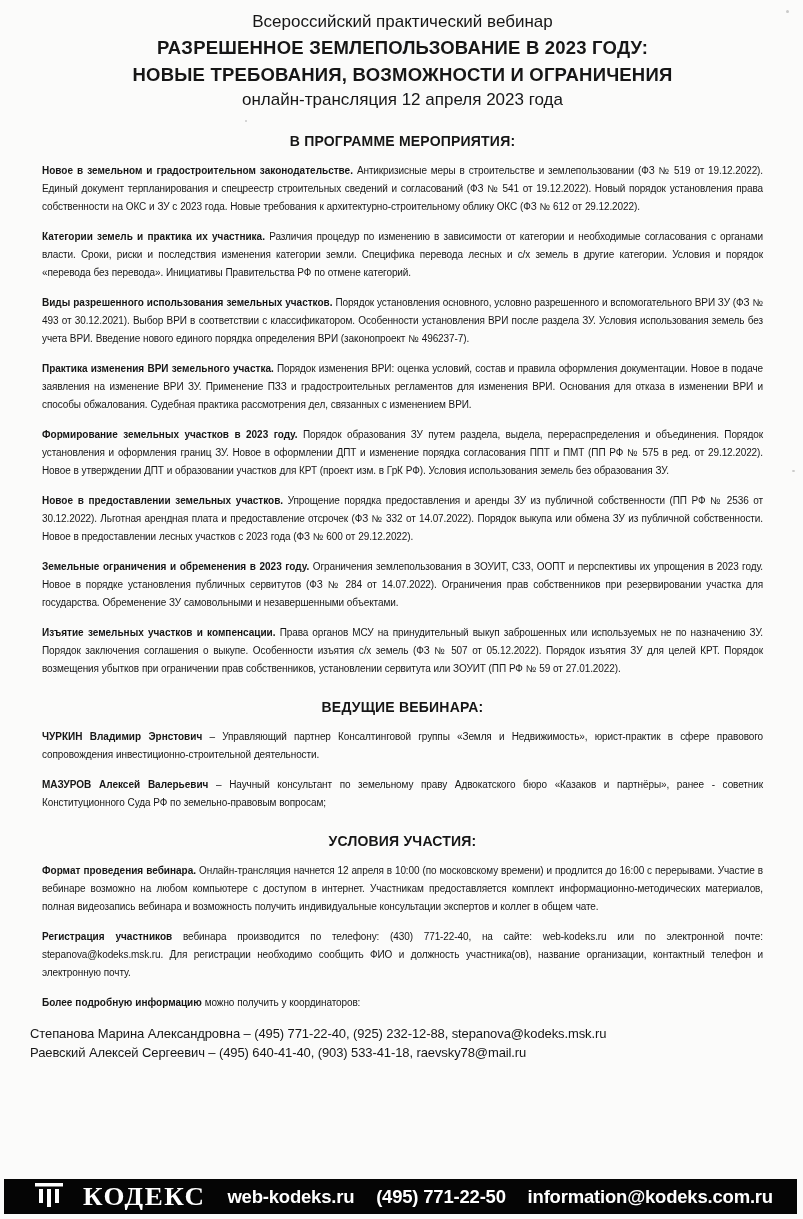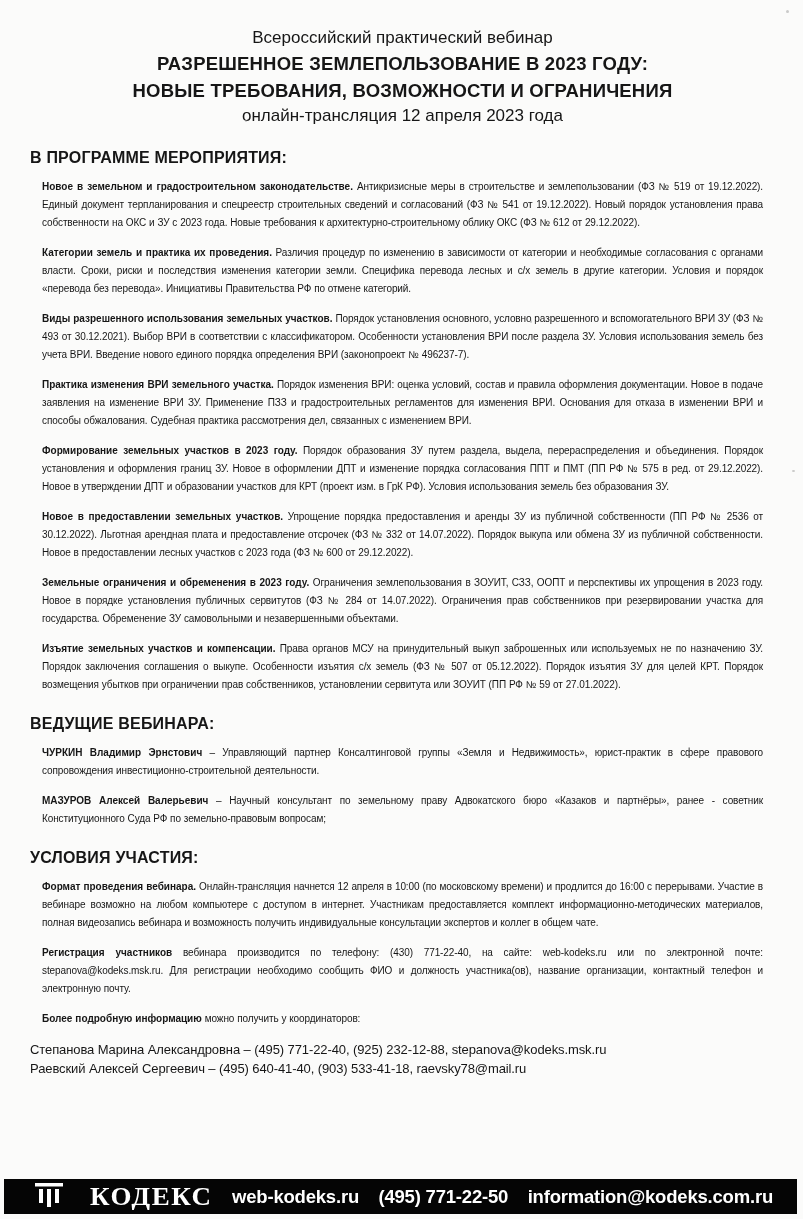--- a/index.html
+++ b/index.html
@@ -5,31 +5,31 @@
   html,body{margin:0;padding:0;}
   body{
     width:803px;height:1219px;
     background:#fbfbfa;
     position:relative;
     overflow:hidden;
     font-family:"Liberation Sans", sans-serif;
     color:#161616;
   }
   .page{
-    padding:26px 28px 0 30px;
+    padding:10px 28px 0 30px;
   }
   
   .doc-header{text-align:center;}
   .kicker{font-size:17px;line-height:24px;font-weight:normal;}
   .title-line{font-size:18.5px;line-height:27px;font-weight:bold;letter-spacing:.2px;}
   .subtitle{font-size:17px;line-height:24px;}
   
   h2.sec{
-    text-align:left;
-    font-size:16px;
+    text-align:center;
+    font-size:14px;
     line-height:17px;
     margin:21px 0 9px 0;
     font-weight:bold;
     letter-spacing:.2px;
   }
   
   p.para{
     margin:12px;
     text-align:justify;
     font-size:10px;
@@ -51,21 +51,21 @@
     left:4px;right:6px;bottom:5px;
     height:35px;
     background:#050505;
     color:#ffffff;
     display:flex;
     align-items:center;
     justify-content:space-between;
     padding:0 24px 0 30px;
     box-sizing:border-box;
   }
-  .logo-wrap{display:flex;align-items:center;gap:26px;text-align:right;}
+  .logo-wrap{display:flex;align-items:center;gap:19px;text-align:right;}
   .logo-text{
     font-family:"Liberation Serif", serif;
     font-weight:bold;
     font-size:27px;
     letter-spacing:1.5px;
     transform:scaleY(.96);
   }
   .footer-item{
     font-size:18.5px;
     font-weight:bold;
@@ -84,21 +84,21 @@
     <div class="kicker">Всероссийский практический вебинар</div>
     <div class="title-line">РАЗРЕШЕННОЕ ЗЕМЛЕПОЛЬЗОВАНИЕ В 2023 ГОДУ:</div>
     <div class="title-line">НОВЫЕ ТРЕБОВАНИЯ, ВОЗМОЖНОСТИ И ОГРАНИЧЕНИЯ</div>
     <div class="subtitle">онлайн-трансляция 12 апреля 2023 года</div>
   </div>
 
   <h2 class="sec">В ПРОГРАММЕ МЕРОПРИЯТИЯ:</h2>
 
   <div>
     <p class="para"><b>Новое в земельном и градостроительном законодательстве.</b> <span>Антикризисные меры в строительстве и землепользовании (ФЗ № 519 от 19.12.2022). Единый документ терпланирования и спецреестр строительных сведений и согласований (ФЗ № 541 от 19.12.2022). Новый порядок установления права собственности на ОКС и ЗУ с 2023 года. Новые требования к архитектурно-строительному облику ОКС (ФЗ № 612 от 29.12.2022).</span></p>
-    <p class="para"><b>Категории земель и практика их проведения.</b> <span>Различия процедур по изменению в зависимости от категории и необходимые согласования с органами власти. Сроки, риски и последствия изменения категории земли. Специфика перевода лесных и с/х земель в другие категории. Условия и порядок «перевода без перевода». Инициативы Правительства РФ по отмене категорий.</span></p>
+    <p class="para"><b>Категории земель и практика их участника.</b> <span>Различия процедур по изменению в зависимости от категории и необходимые согласования с органами власти. Сроки, риски и последствия изменения категории земли. Специфика перевода лесных и с/х земель в другие категории. Условия и порядок «перевода без перевода». Инициативы Правительства РФ по отмене категорий.</span></p>
     <p class="para"><b>Виды разрешенного использования земельных участков.</b> <span>Порядок установления основного, условно разрешенного и вспомогательного ВРИ ЗУ (ФЗ № 493 от 30.12.2021). Выбор ВРИ в соответствии с классификатором. Особенности установления ВРИ после раздела ЗУ. Условия использования земель без учета ВРИ. Введение нового единого порядка определения ВРИ (законопроект № 496237-7).</span></p>
     <p class="para"><b>Практика изменения ВРИ земельного участка.</b> <span>Порядок изменения ВРИ: оценка условий, состав и правила оформления документации. Новое в подаче заявления на изменение ВРИ ЗУ. Применение ПЗЗ и градостроительных регламентов для изменения ВРИ. Основания для отказа в изменении ВРИ и способы обжалования. Судебная практика рассмотрения дел, связанных с изменением ВРИ.</span></p>
     <p class="para"><b>Формирование земельных участков в 2023 году.</b> <span>Порядок образования ЗУ путем раздела, выдела, перераспределения и объединения. Порядок установления и оформления границ ЗУ. Новое в оформлении ДПТ и изменение порядка согласования ППТ и ПМТ (ПП РФ № 575 в ред. от 29.12.2022). Новое в утверждении ДПТ и образовании участков для КРТ (проект изм. в ГрК РФ). Условия использования земель без образования ЗУ.</span></p>
     <p class="para"><b>Новое в предоставлении земельных участков.</b> <span>Упрощение порядка предоставления и аренды ЗУ из публичной собственности (ПП РФ № 2536 от 30.12.2022). Льготная арендная плата и предоставление отсрочек (ФЗ № 332 от 14.07.2022). Порядок выкупа или обмена ЗУ из публичной собственности. Новое в предоставлении лесных участков с 2023 года (ФЗ № 600 от 29.12.2022).</span></p>
     <p class="para"><b>Земельные ограничения и обременения в 2023 году.</b> <span>Ограничения землепользования в ЗОУИТ, СЗЗ, ООПТ и перспективы их упрощения в 2023 году. Новое в порядке установления публичных сервитутов (ФЗ № 284 от 14.07.2022). Ограничения прав собственников при резервировании участка для государства. Обременение ЗУ самовольными и незавершенными объектами.</span></p>
     <p class="para"><b>Изъятие земельных участков и компенсации.</b> <span>Права органов МСУ на принудительный выкуп заброшенных или используемых не по назначению ЗУ. Порядок заключения соглашения о выкупе. Особенности изъятия с/х земель (ФЗ № 507 от 05.12.2022). Порядок изъятия ЗУ для целей КРТ. Порядок возмещения убытков при ограничении прав собственников, установлении сервитута или ЗОУИТ (ПП РФ № 59 от 27.01.2022).</span></p>
   </div>
 
   <h2 class="sec">ВЕДУЩИЕ ВЕБИНАРА:</h2>
 

